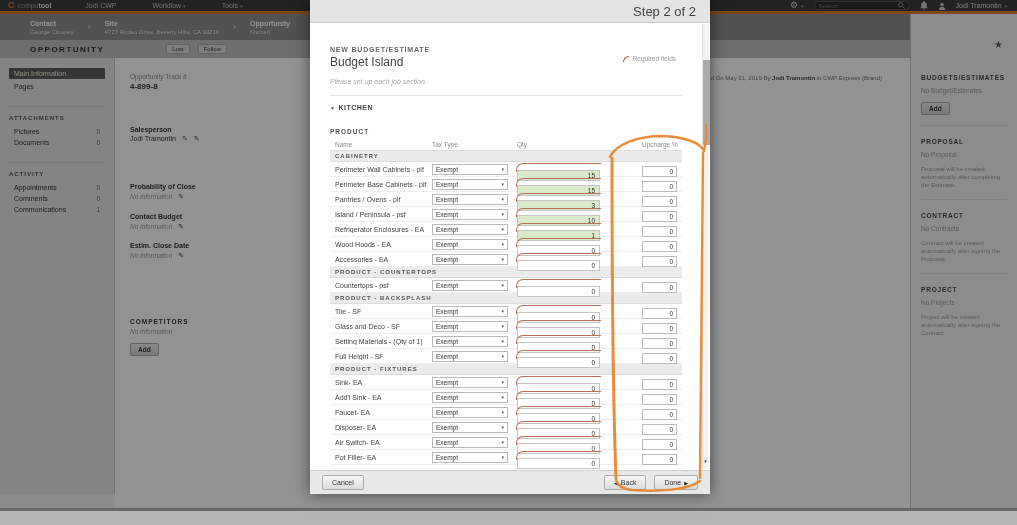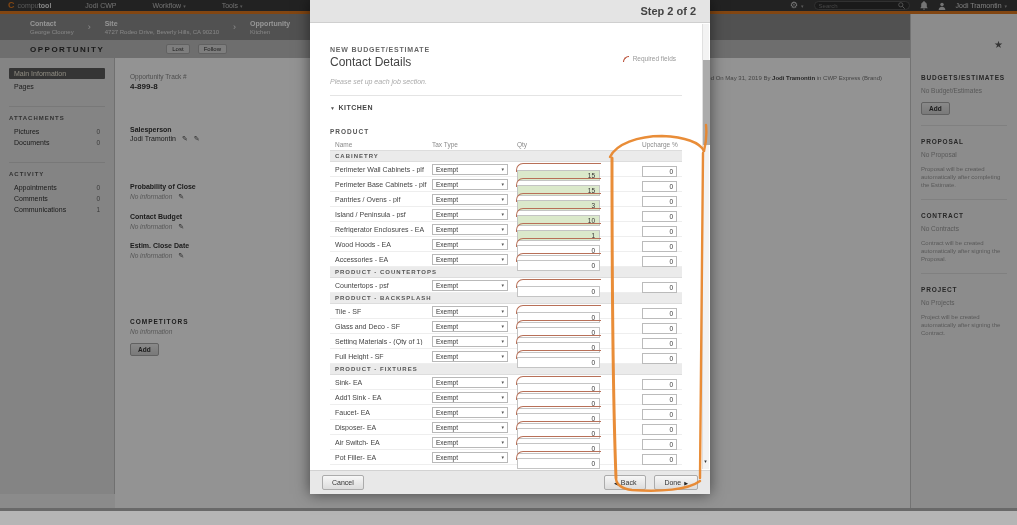--- a/index.html
+++ b/index.html
@@ -66,21 +66,21 @@
   .sb-empty{font-size:6.5px;color:#999;margin-top:6px;}
   .sb-note{font-size:6px;color:#9a9a9a;margin-top:7px;line-height:8px;}
   .sb-first-pad{height:48px;}
   .bottom-strip{position:absolute;left:0;top:494px;width:1017px;height:17px;background:#b5b5b5;}
 
   .overlay{position:absolute;left:0;top:0;width:1017px;height:511px;background:rgba(0,0,0,0.42);z-index:5;}
 
   
   .modal{position:absolute;left:310px;top:0;width:400px;height:494px;background:#fff;z-index:10;box-shadow:0 0 14px rgba(0,0,0,0.55);}
   .step-bar{height:23px;background:#e4e4e4;border-bottom:1px solid #cfcfcf;display:flex;align-items:center;justify-content:flex-end;padding-right:14px;}
-  .step-label{font-size:11px;font-weight:bold;color:#444;margin-left:8px;}
+  .step-label{font-size:13px;font-weight:normal;color:#444;margin-left:8px;}
   .modal-body{position:relative;height:447px;overflow:hidden;padding:23px 28px 0 20px;}
   .eyebrow{font-size:7px;font-weight:bold;letter-spacing:0.8px;color:#666;}
   .modal-title{font-size:12px;color:#444;margin-top:2px;}
   .required-wrap{position:absolute;right:34px;top:32px;display:flex;align-items:center;gap:4px;}
   .req-corner{width:6px;height:6px;border-top:1.5px solid #b6452c;border-left:1.5px solid #b6452c;border-top-left-radius:6px;display:inline-block;}
   .required-label{font-size:6.5px;color:#999;}
   .modal-sub{font-size:7px;font-style:italic;color:#aaa;margin-top:9px;}
   .modal-hr{border:none;border-top:1px solid #e4e4e4;margin:10px 0 8px 0;}
   .job-section{font-size:7px;font-weight:bold;color:#444;letter-spacing:0.5px;}
   .job-section .tri{font-size:5px;margin-right:3px;color:#555;}
@@ -261,21 +261,21 @@
   </div>
 
   <div class="overlay"></div>
 
   <div class="modal">
     <div class="step-bar">
       <span class="step-label">Step 2 of 2</span>
     </div>
     <div class="modal-body">
       <div class="eyebrow">NEW BUDGET/ESTIMATE</div>
-      <div class="modal-title">Contact Details</div>
+      <div class="modal-title">Budget Island</div>
       <div class="required-wrap">
         <span class="req-corner"></span>
         <span class="required-label">Required fields</span>
       </div>
       <div class="modal-sub">Please set up each job section.</div>
       <hr class="modal-hr">
       <div class="job-section"><span class="tri">▼</span><span>KITCHEN</span></div>
       <div class="product-label">PRODUCT</div>
       <div class="grid-row col-head-row">
         <span class="col-head c-name">Name</span>

